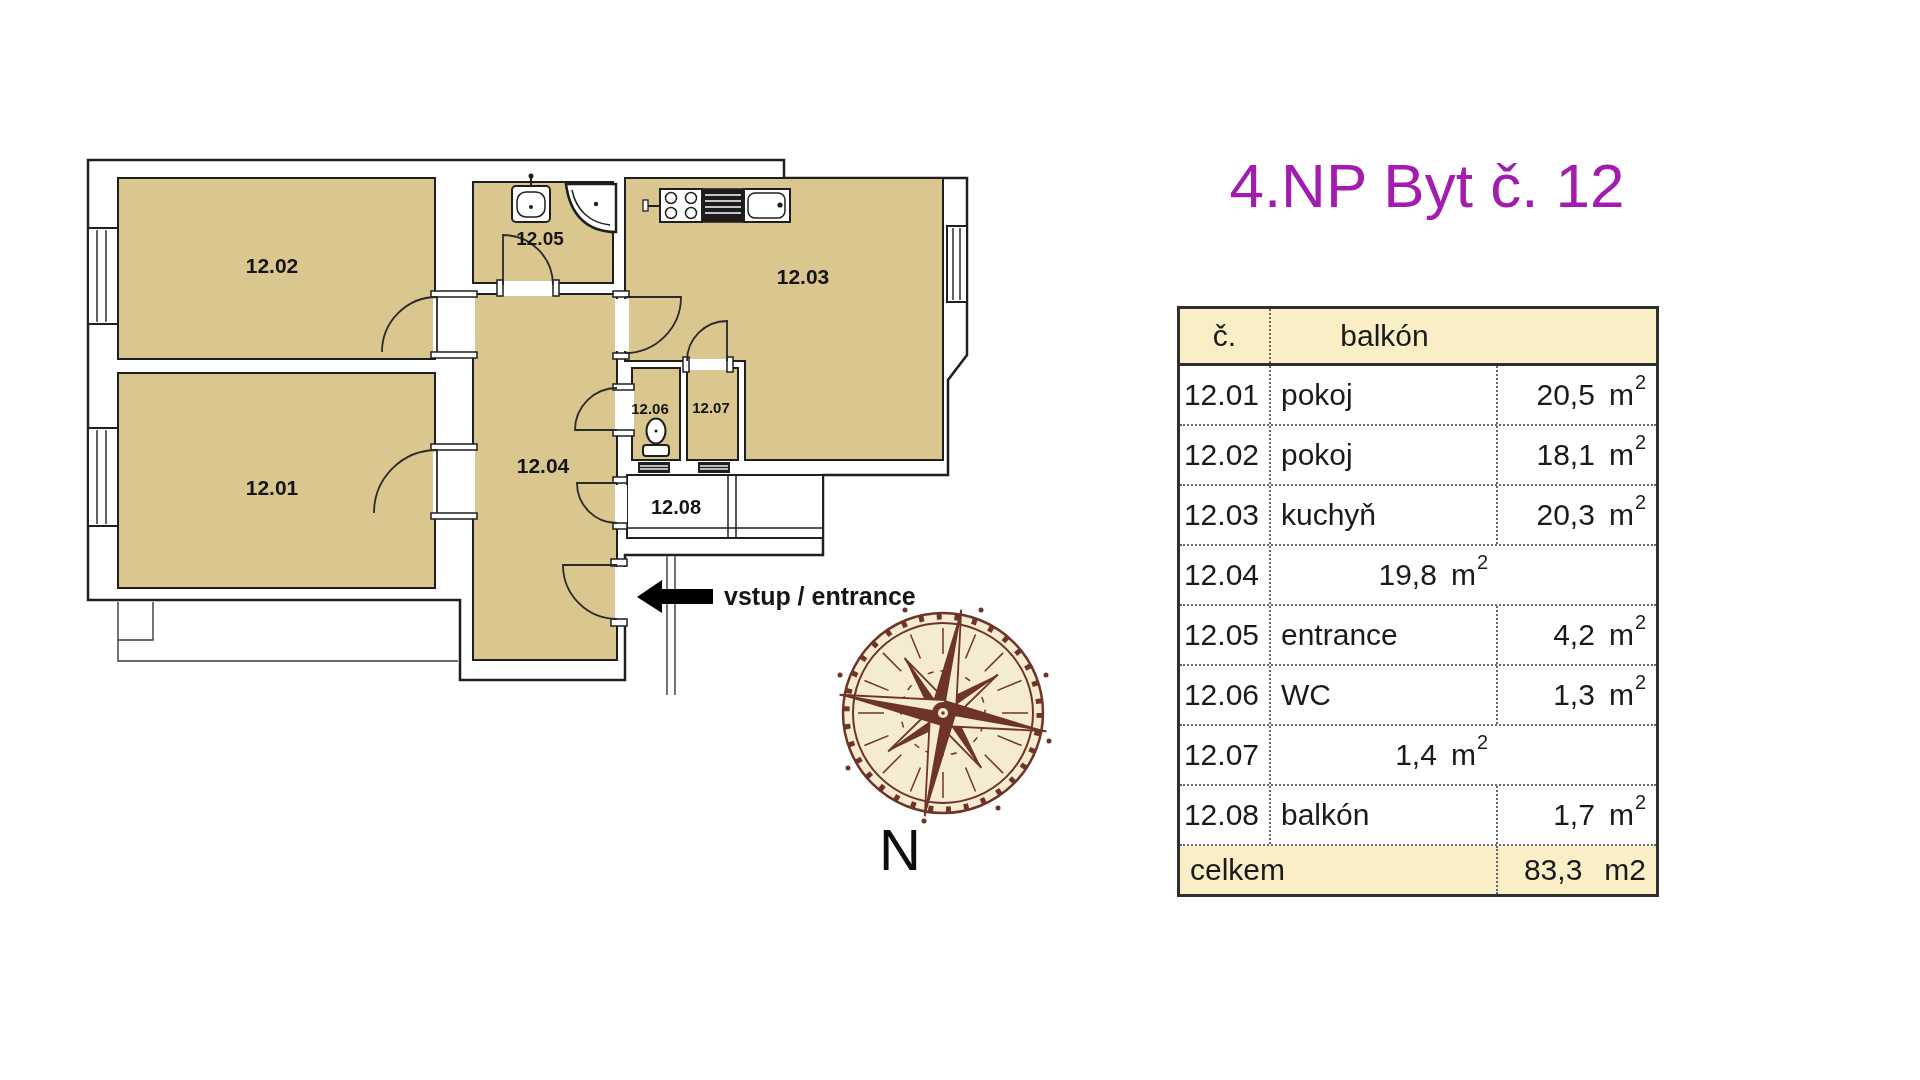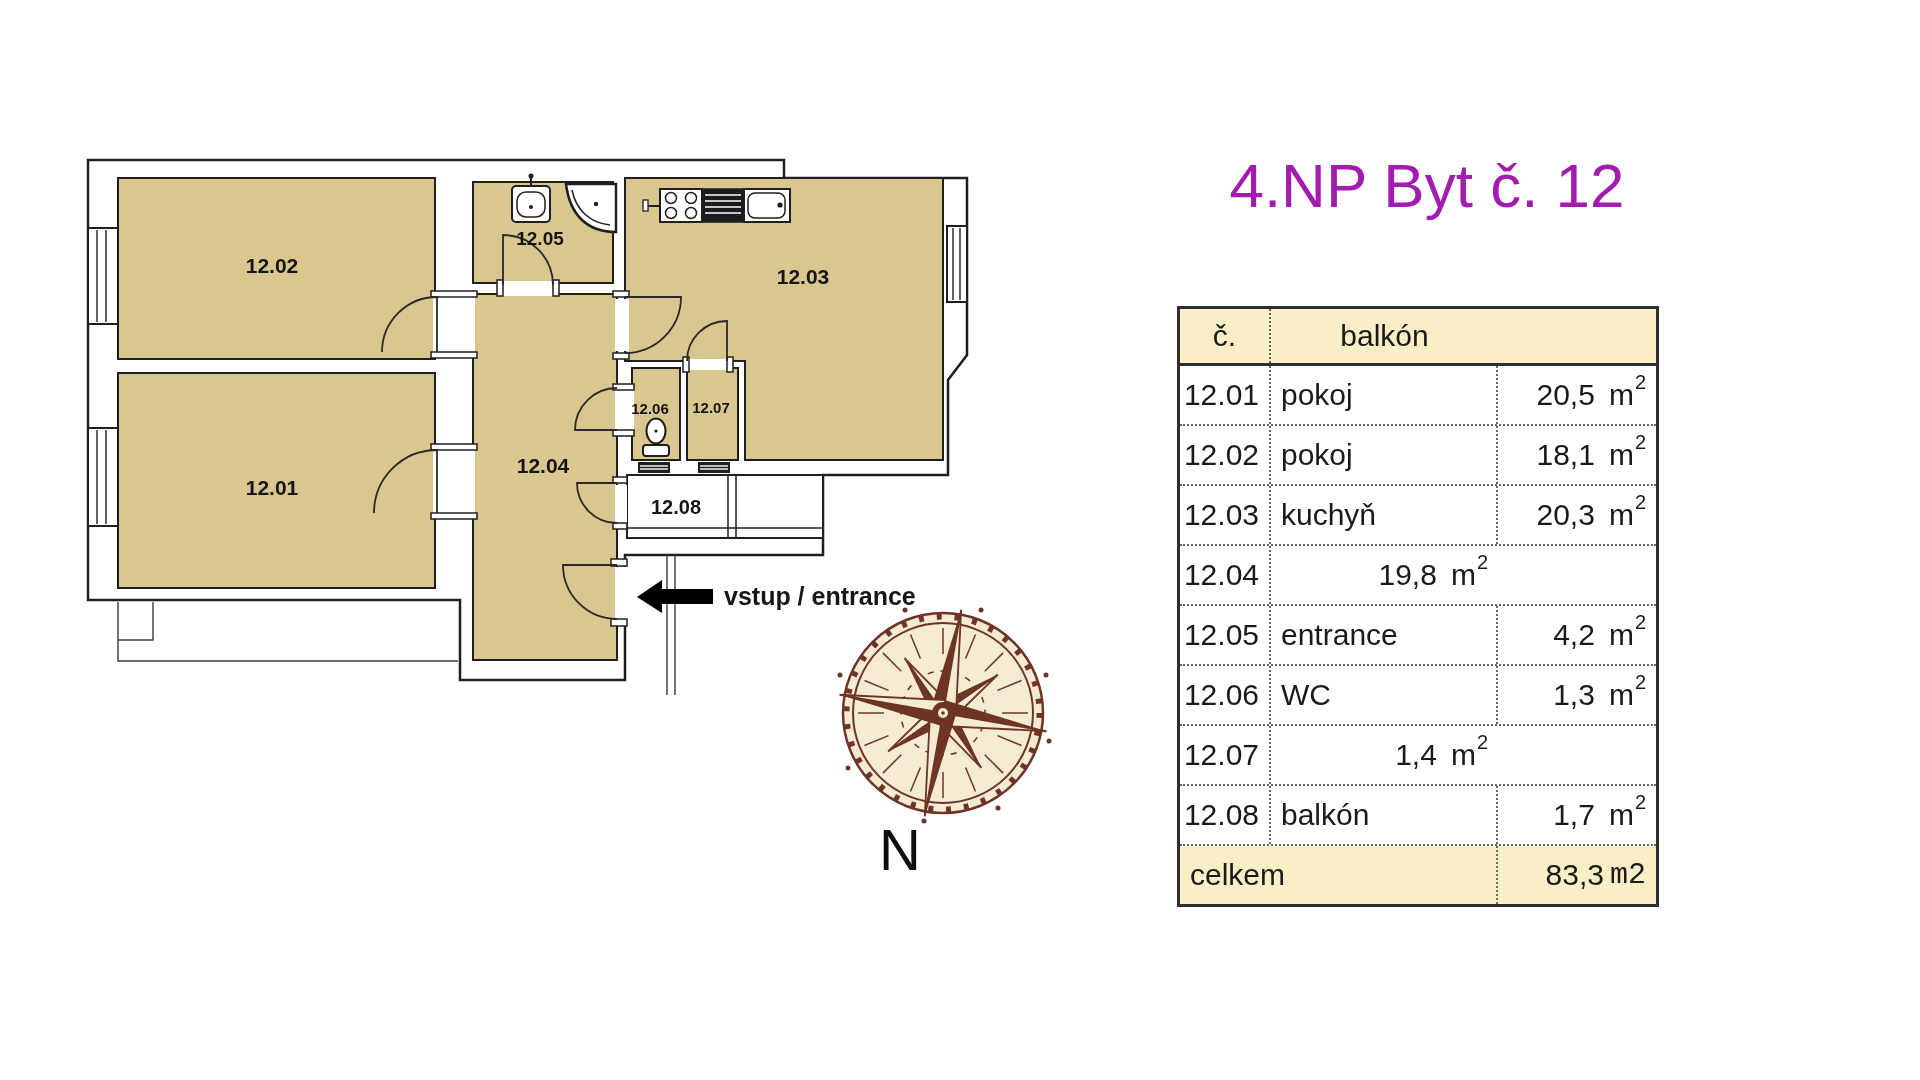--- a/index.html
+++ b/index.html
@@ -14,30 +14,30 @@
          font-size:58px;font-weight:400;color:#0d0d0d;}
   
   .title{position:absolute;left:1177px;top:150px;width:500px;text-align:center;
          font-size:62px;font-weight:400;color:#a21caf;white-space:nowrap;}
   
   .tbl{position:absolute;left:1177px;top:306px;width:476px;border:3px solid #2f2f2f;
        display:flex;flex-direction:column;background:#fff;font-size:30px;}
   .tr{display:grid;grid-template-columns:91px 227px 158px;}
   .tr.head{height:54px;background:var(--hdr-bg,#faeec6);border-bottom:3px solid #2f2f2f;}
   .tr.data{height:58px;border-bottom:2px dotted #666;}
-  .tr.foot{height:58px;background:var(--hdr-bg,#faeec6);grid-template-columns:318px 158px;}
+  .tr.foot{height:48px;background:var(--hdr-bg,#faeec6);grid-template-columns:318px 158px;}
   .td{display:flex;align-items:center;overflow:hidden;}
   .bR{border-right:2px dotted #666;}
   .jc{justify-content:center;}
   .je{justify-content:flex-end;}
   .pL{padding-left:10px;}
   .pR{padding-right:10px;}
   .ub{margin-left:14px;}
   .ue{font-size:20px;position:relative;top:-13px;margin-left:1px;}
-  .fu{margin-left:6px;font-family:Liberation Mono, monospace;}
+  .fu{margin-left:22px;}
 </style>
 </head>
 <body>
 
 <div class="canvas">
 
   <svg class="plan" viewBox="60 140 920 560">
 
     <path d="M88,160 L784,160 L784,178 L967,178 L967,355 L948,380 L948,475 L823,475 L823,555
              L625,555 L625,680 L460,680 L460,600 L88,600 Z" fill="#ffffff" stroke="#1f1f1f" stroke-width="2.5"></path>

